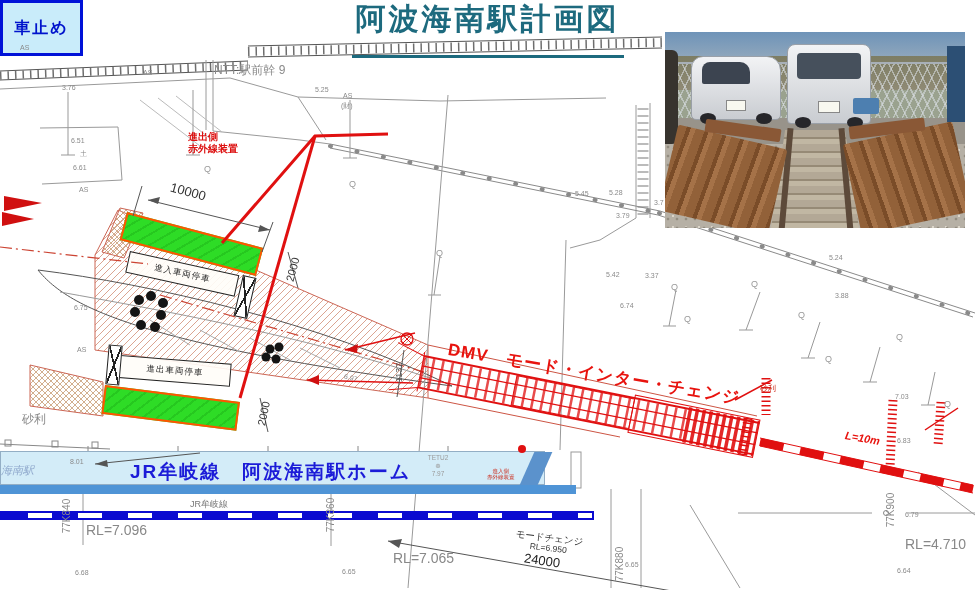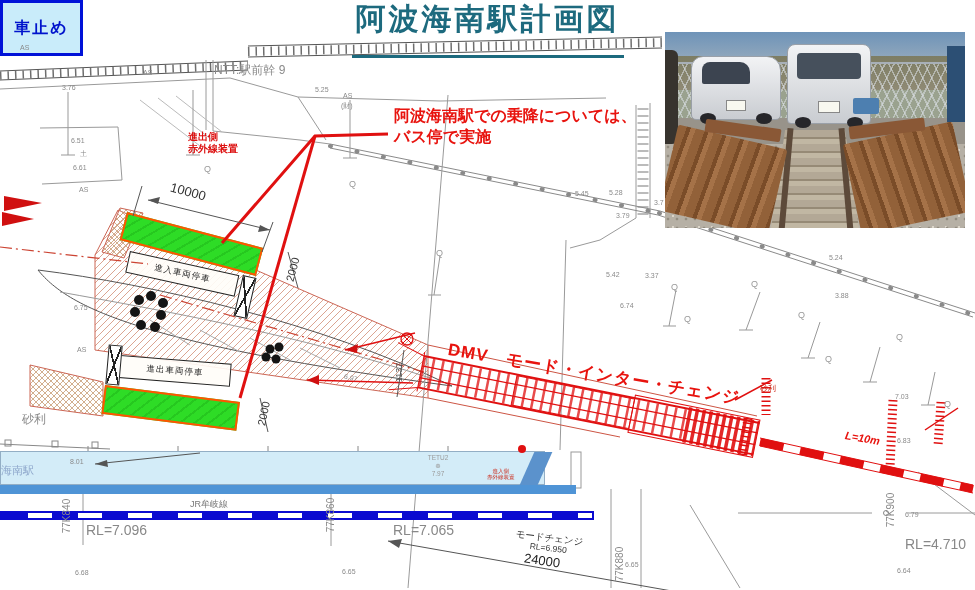--- a/index.html
+++ b/index.html
@@ -75,21 +75,21 @@
     background-image:linear-gradient(to top right,transparent 46%,#222 46%,#222 54%,transparent 54%),
                      linear-gradient(to bottom right,transparent 46%,#222 46%,#222 54%,transparent 54%);}
   #xcell-in{left:238px;top:276px;width:14px;height:42px;transform:rotate(13deg);}
   #xcell-out{left:107px;top:345px;width:14px;height:40px;transform:rotate(5deg);}
 
   
   #platform{left:0;top:451px;width:545px;height:34px;background:#d3ecf8;border:1px solid #93aec5;box-sizing:border-box;}
   #platform-band{left:0;top:485px;width:576px;height:9px;background:#4f94d6;}
   #platform-wedge{left:527px;top:452px;width:18px;height:33px;background:#5b92cc;transform:skewX(-24deg);}
   #platform-label{left:130px;top:459px;color:#1c1cd8;font-size:19px;font-weight:bold;letter-spacing:2px;white-space:nowrap;}
-  #platform-left-label{left:1px;top:463px;color:#8fa8cc;font-size:11px;white-space:nowrap;}
+  #platform-left-label{left:1px;top:463px;color:#8fa8cc;font-size:11px;white-space:nowrap;font-style:italic;}
   #tetu-block{left:408px;top:454px;width:60px;text-align:center;font-size:6.5px;color:#9a9a9a;line-height:1.25;}
   #infrared-in{left:487px;top:468px;color:#cc2211;font-size:5.5px;line-height:1.15;text-align:center;}
   #jr-chain{left:0;top:511px;width:594px;height:9px;border:2px solid #0a0ad0;box-sizing:border-box;
     background:repeating-linear-gradient(90deg,#0a0ad0 0 26px,#ffffff 26px 50px);}
   #jr-line-small{left:190px;top:498px;font-size:9px;color:#777;}
   #car-stop{left:596px;top:489px;width:83px;height:56px;background:#c9ecfa;border:3px solid #0012d8;box-sizing:border-box;
     display:flex;align-items:center;justify-content:center;font-size:16px;font-weight:bold;color:#0013cc;letter-spacing:2px;}
 
   
   .rl{position:absolute;font-size:14px;color:#888;white-space:nowrap;}
@@ -316,45 +316,42 @@
       <line x1="260" y1="398" x2="268" y2="432"></line>
       <line x1="404" y1="350" x2="397" y2="397"></line>
       <line x1="388" y1="541" x2="740" y2="603"></line>
       <polygon points="388,541 402,539 399,548" fill="#555" stroke="none"></polygon>
       <line x1="95" y1="464" x2="200" y2="453"></line>
       <polygon points="95,464 107,460 108,467" fill="#555" stroke="none"></polygon>
     </g>
   </svg>
 
   <div id="texts">
-    <div id="boarding-note" class="abs">
-      <span style="display:block">阿波海南駅での乗降については、</span>
-      <span style="display:block">バス停で実施</span>
-    </div>
     <div id="dmv-label" class="abs">DMV　モード・インター・チェンジ</div>
     <div id="infrared-out" class="abs">
       <span style="display:block">進出側</span>
       <span style="display:block">赤外線装置</span>
     </div>
     <div id="l10m" class="abs">L=10m</div>
 
+    <div id="platform-label" class="abs">JR牟岐線　阿波海南駅ホーム</div>
     <div id="platform-left-label" class="abs">海南駅</div>
     <div id="tetu-block" class="abs">
       <span style="display:block">TETU2</span>
       <span style="display:block">⊕</span>
       <span style="display:block">7.97</span>
     </div>
     <div id="infrared-in" class="abs">
       <span style="display:block">進入側</span>
       <span style="display:block">赤外線装置</span>
     </div>
     <div id="jr-line-small" class="abs">JR牟岐線</div>
 
     <div class="rl" style="left:86px;top:522px;">RL=7.096</div>
-    <div class="rl" style="left:361px;top:522px;padding-left:32px;">RL=7.065</div>
+    <div class="rl" style="left:361px;top:550px;padding-left:32px;">RL=7.065</div>
     <div class="rl" style="left:905px;top:536px;">RL=4.710</div>
 
     <div class="vtext" style="left:37px;top:511px;">77K840</div>
     <div class="vtext" style="left:301px;top:510px;">77K860</div>
     <div class="vtext" style="left:590px;top:559px;">77K880</div>
     <div class="vtext" style="left:861px;top:505px;">77K900</div>
 
     <div class="dimtext" id="dim-10000">10000</div>
     <div class="vtext" id="dim-2000a">2000</div>
     <div class="vtext" id="dim-2000b">2000</div>

